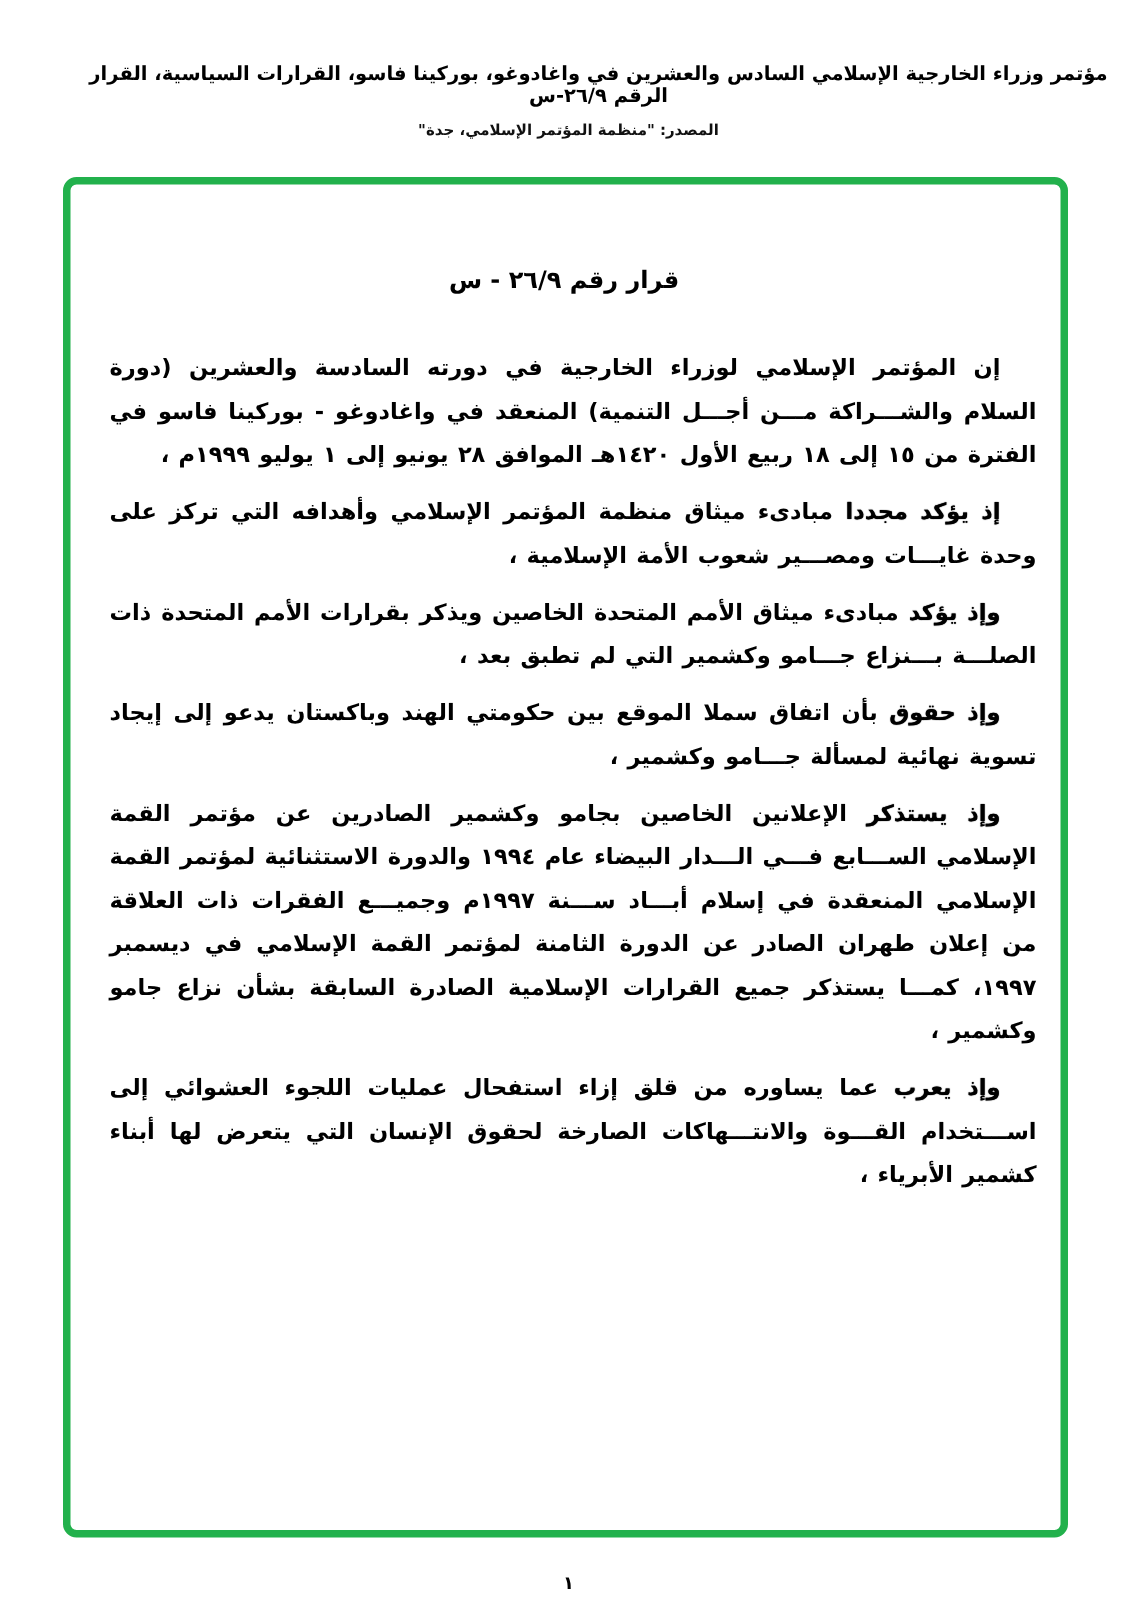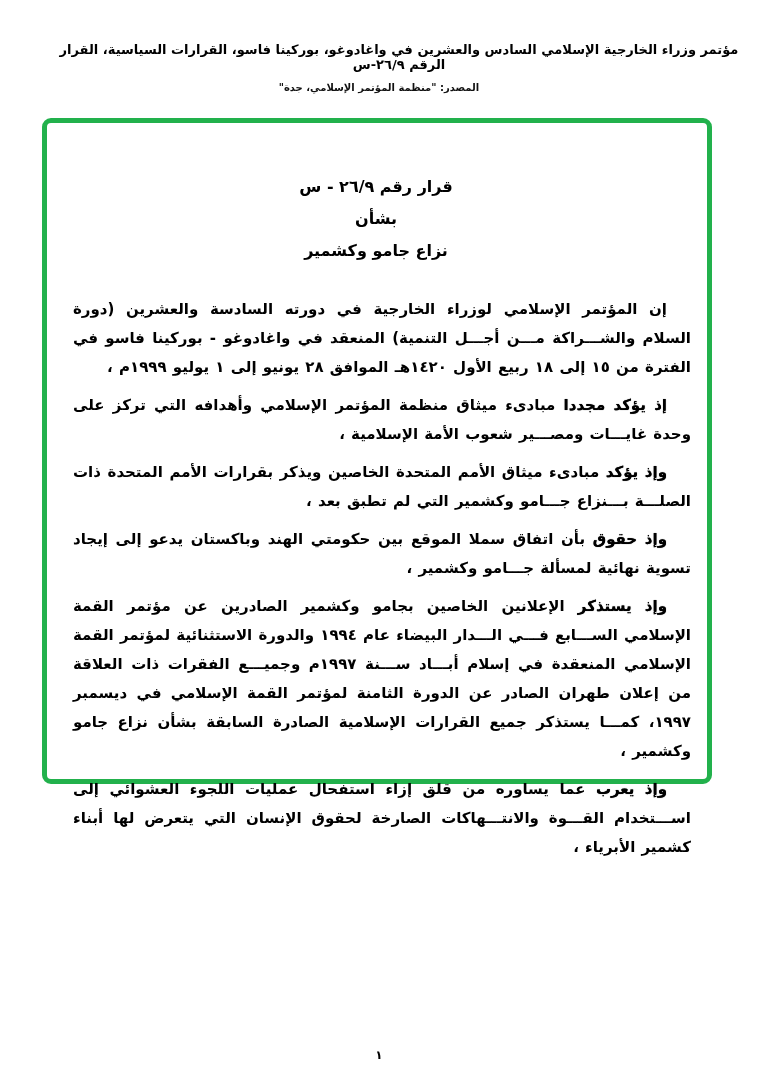--- a/index.html
+++ b/index.html
@@ -17,21 +17,21 @@
     text-align:center;
   }
   .header-line1{
     font-size:13px;font-weight:700;letter-spacing:0;margin-left:40px;
   }
   .header-line2{
     font-size:10px;font-weight:700;margin-top:10px;color:#111;
   }
   .green-box{
     position:absolute;top:118px;left:42px;
-    width:670px;height:666px;
+    width:670px;height:907px;
     box-sizing:border-box;
     border:5px solid #22b14c;
     border-radius:9px;
     padding:48px 16px 0 14px;
     background:#fff;
   }
   .title-block{
     text-align:center;
     font-weight:700;
     font-size:16px;
@@ -64,22 +64,20 @@
 
   <div class="page-header">
     <div class="header-line1">مؤتمر وزراء الخارجية الإسلامي السادس والعشرين في واغادوغو، بوركينا فاسو، القرارات السياسية، القرار الرقم ٢٦/٩-س</div>
     <div class="header-line2">المصدر:  "منظمة المؤتمر الإسلامي، جدة"</div>
   </div>
 
   <div class="green-box" style="border-color: rgb(34, 177, 76);">
 
     <div class="title-block">
       <div class="title-line">قرار رقم ٢٦/٩ - س</div>
-      <div class="title-line">بشأن</div>
-      <div class="title-line">نزاع جامو وكشمير</div>
     </div>
 
     <div class="res-body">
       <p class="para"><span class="lead"></span><span>إن المؤتمر الإسلامي لوزراء الخارجية في دورته السادسة والعشرين (دورة السلام والشـــراكة مـــن أجـــل التنمية) المنعقد في واغادوغو - بوركينا فاسو في الفترة من ١٥ إلى ١٨ ربيع الأول ١٤٢٠هـ الموافق ٢٨ يونيو إلى ١ يوليو ١٩٩٩م ،</span></p>
       <p class="para"><span class="lead">إذ يؤكد مجددا</span><span> مبادىء ميثاق منظمة المؤتمر الإسلامي وأهدافه التي تركز على وحدة غايـــات ومصـــير شعوب الأمة الإسلامية ،</span></p>
       <p class="para"><span class="lead">وإذ يؤكد</span><span> مبادىء ميثاق الأمم المتحدة الخاصين ويذكر بقرارات الأمم المتحدة ذات الصلـــة بـــنزاع جـــامو وكشمير التي لم تطبق بعد ،</span></p>
       <p class="para"><span class="lead">وإذ حقوق</span><span> بأن اتفاق سملا الموقع بين حكومتي الهند وباكستان يدعو إلى إيجاد تسوية نهائية لمسألة جـــامو وكشمير ،</span></p>
       <p class="para"><span class="lead">وإذ يستذكر</span><span> الإعلانين الخاصين بجامو وكشمير الصادرين عن مؤتمر القمة الإسلامي الســـابع فـــي الـــدار البيضاء عام ١٩٩٤ والدورة الاستثنائية لمؤتمر القمة الإسلامي المنعقدة في إسلام أبـــاد ســـنة ١٩٩٧م وجميـــع الفقرات ذات العلاقة من إعلان طهران الصادر عن الدورة الثامنة لمؤتمر القمة الإسلامي في ديسمبر ١٩٩٧، كمـــا يستذكر جميع القرارات الإسلامية الصادرة السابقة بشأن نزاع جامو وكشمير ،</span></p>
       <p class="para"><span class="lead">وإذ يعرب</span><span> عما يساوره من قلق إزاء استفحال عمليات اللجوء العشوائي إلى اســـتخدام القـــوة والانتـــهاكات الصارخة لحقوق الإنسان التي يتعرض لها أبناء كشمير الأبرياء ،</span></p>
     </div>

